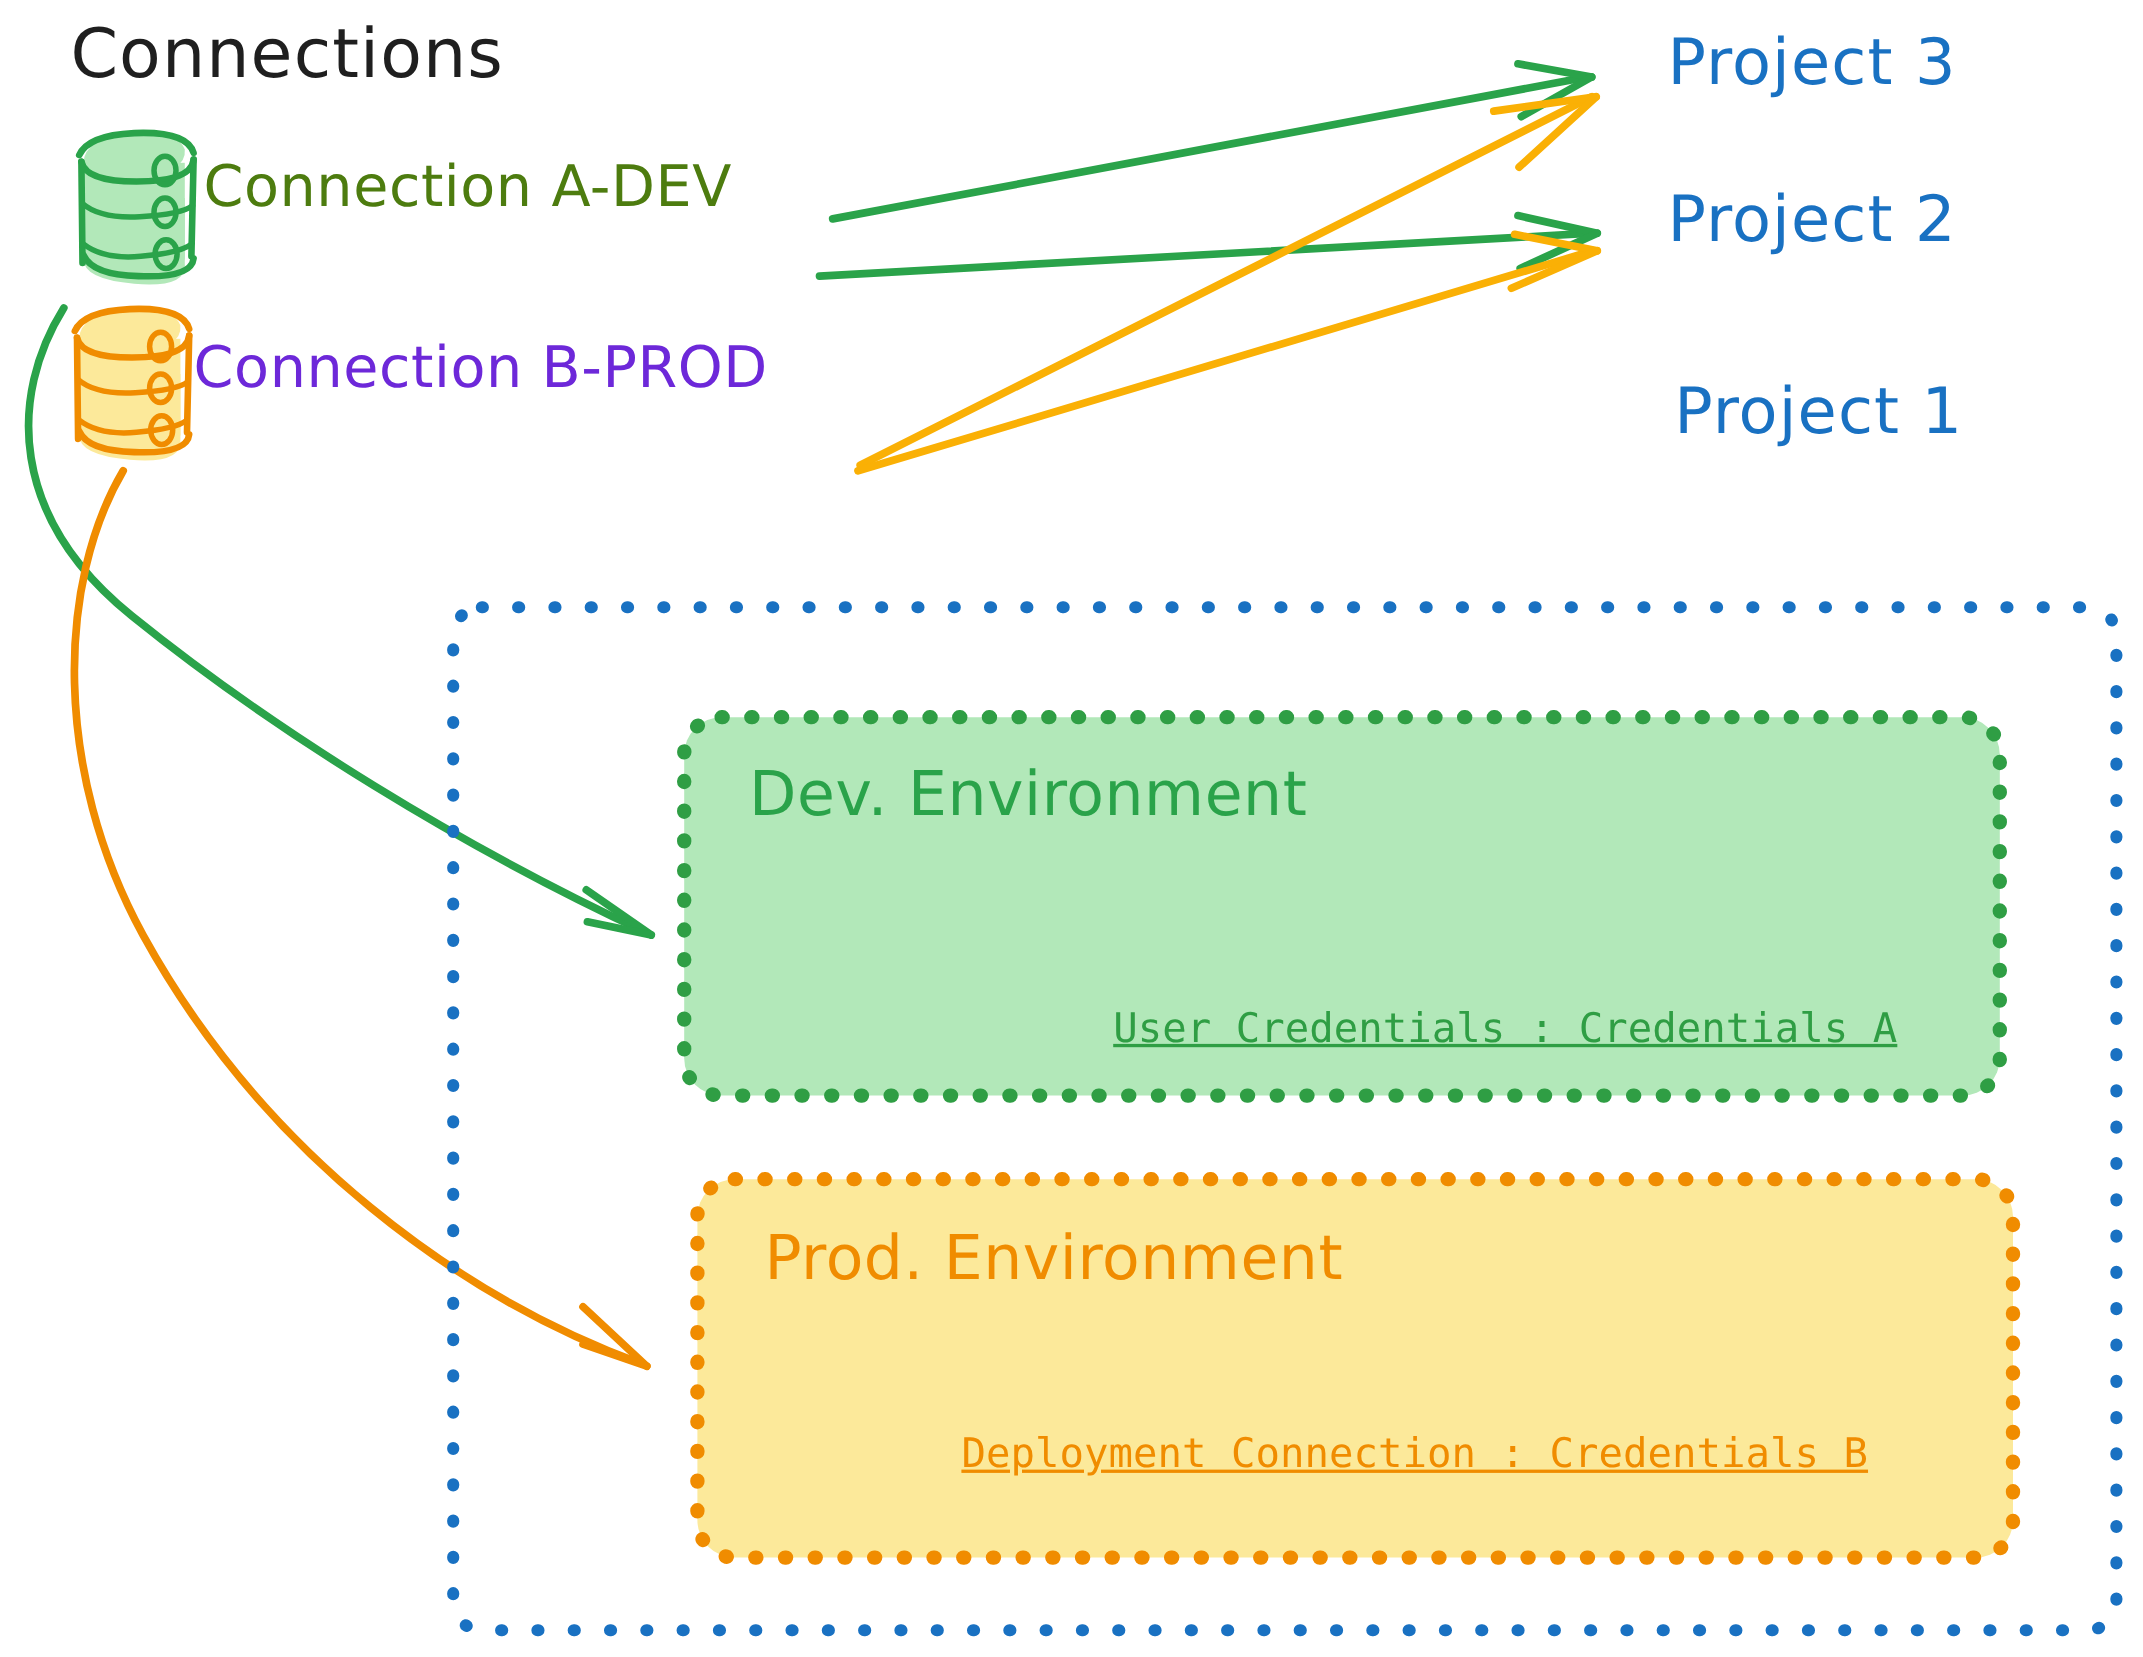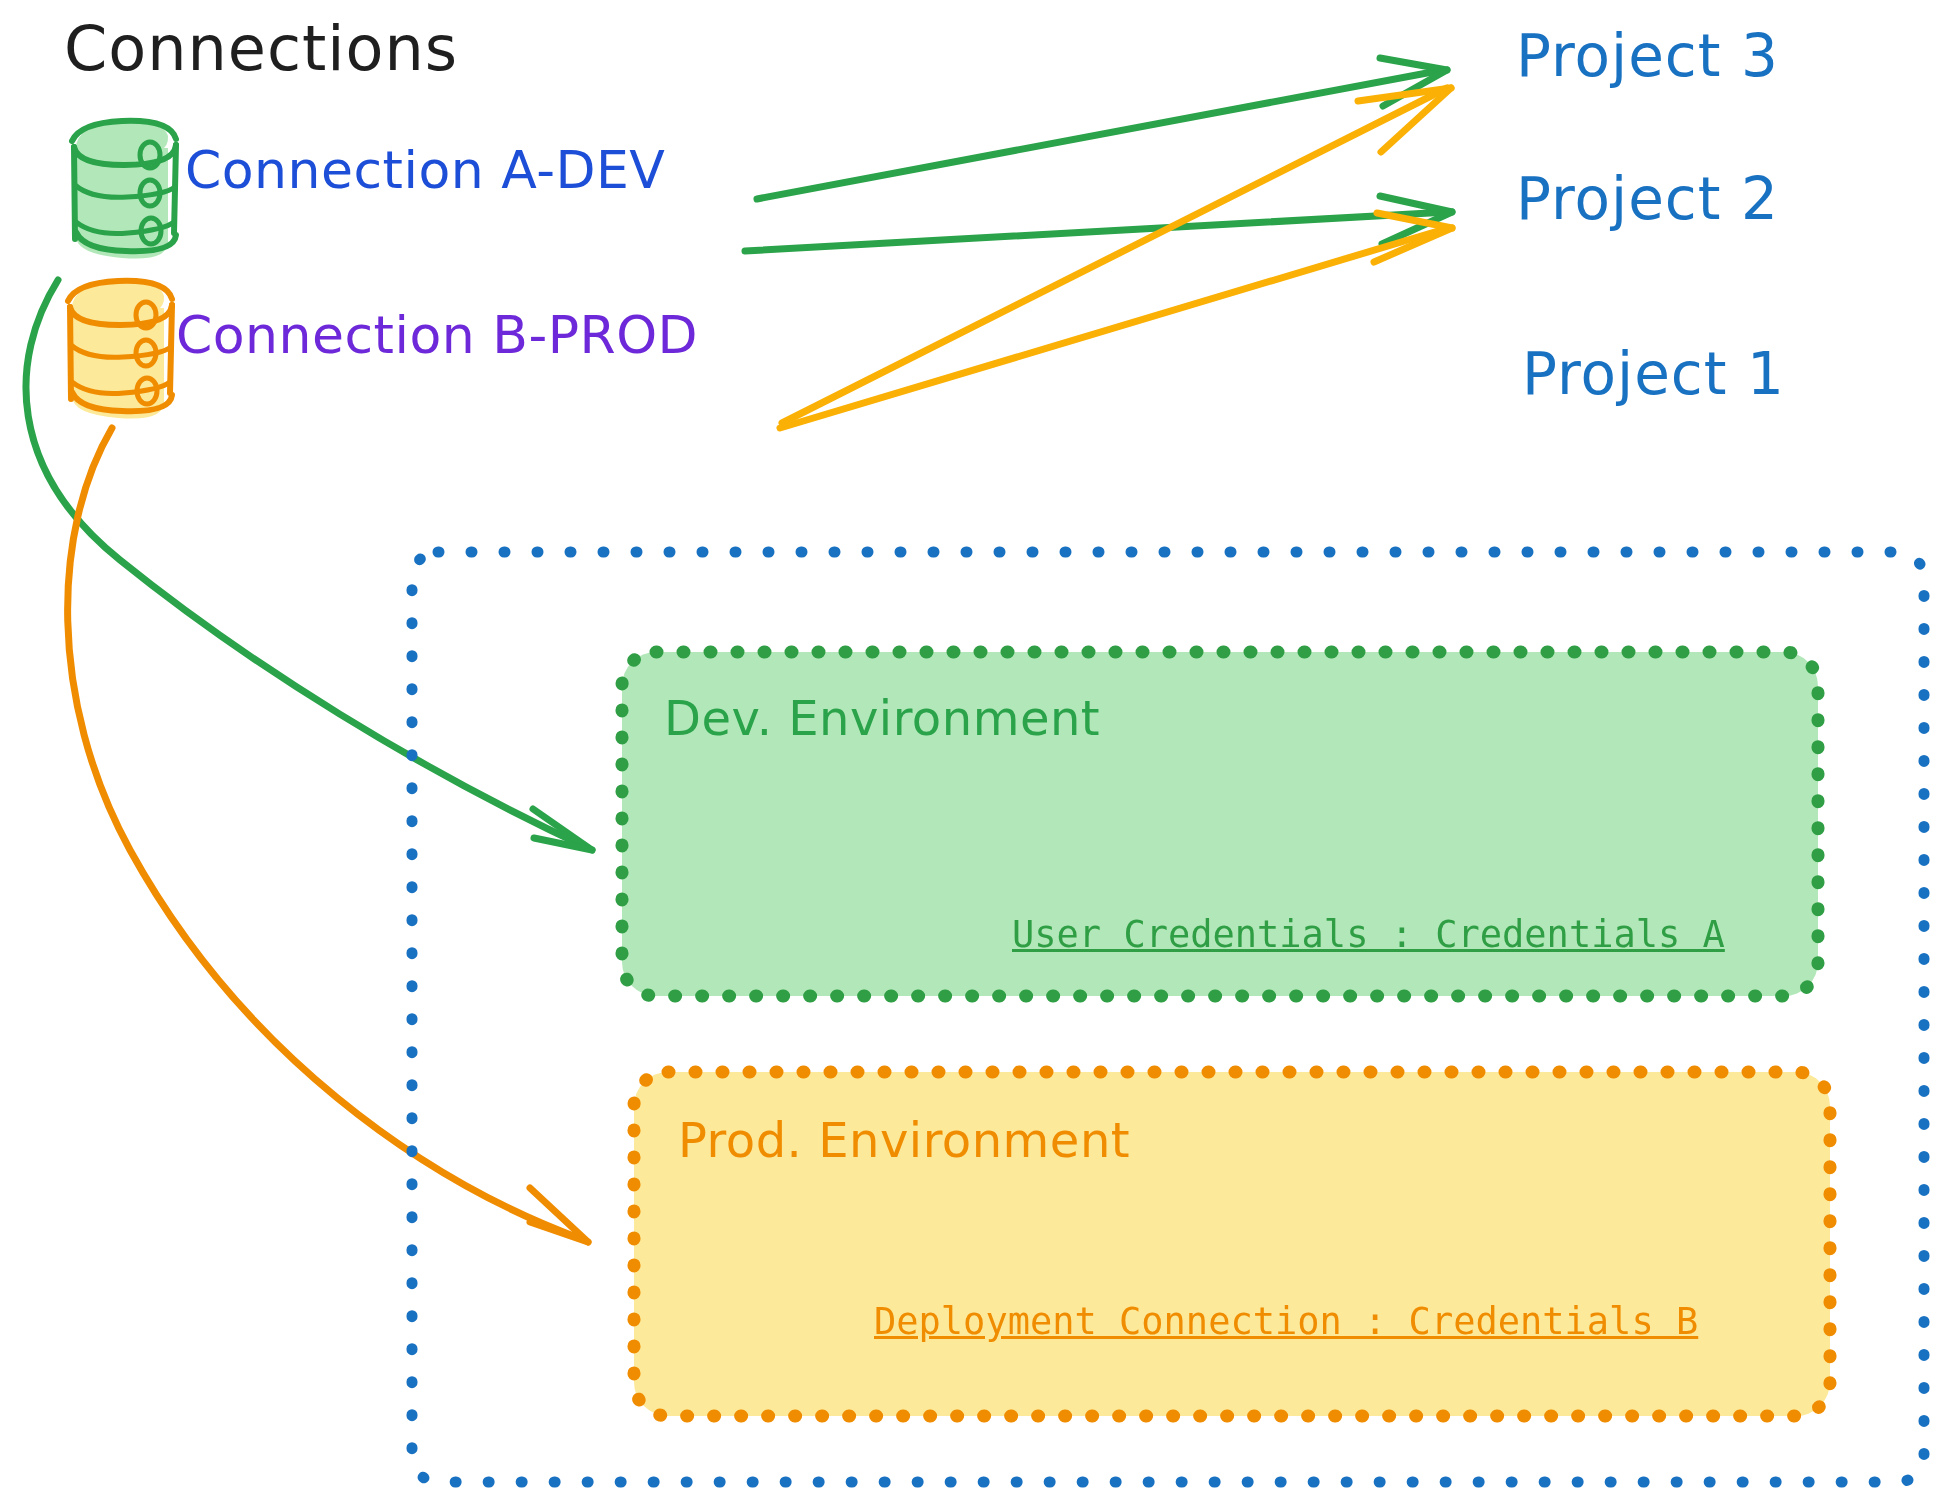--- a/index.html
+++ b/index.html
@@ -38,39 +38,40 @@
     font-weight: 400;
     letter-spacing: 1px;
   }
   .conn-label {
     font-size: 52px;
     letter-spacing: 0.5px;
   }
   .conn-a {
     left: 185px;
     top: 140px;
-    color: #1d4ed8;
+    color: #4d7c0f;
   }
   .conn-b {
     left: 176px;
     top: 305px;
     color: #6d28d9;
   }
   .project-label {
     font-size: 58px;
     color: #1971c2;
     letter-spacing: 1px;
   }
   .p3 { left: 1516px; top: 22px; }
   .p2 { left: 1516px; top: 165px; }
   .p1 { left: 1522px; top: 340px; }
 
   .env-title {
-    font-size: 48px;
+    font-size: 56px;
     letter-spacing: 0.5px;
+    margin-left: 17px;
   }
   .env-dev {
     left: 664px;
     top: 690px;
     color: #2aa34a;
   }
   .env-prod {
     left: 678px;
     top: 1112px;
     color: #f08c00;

